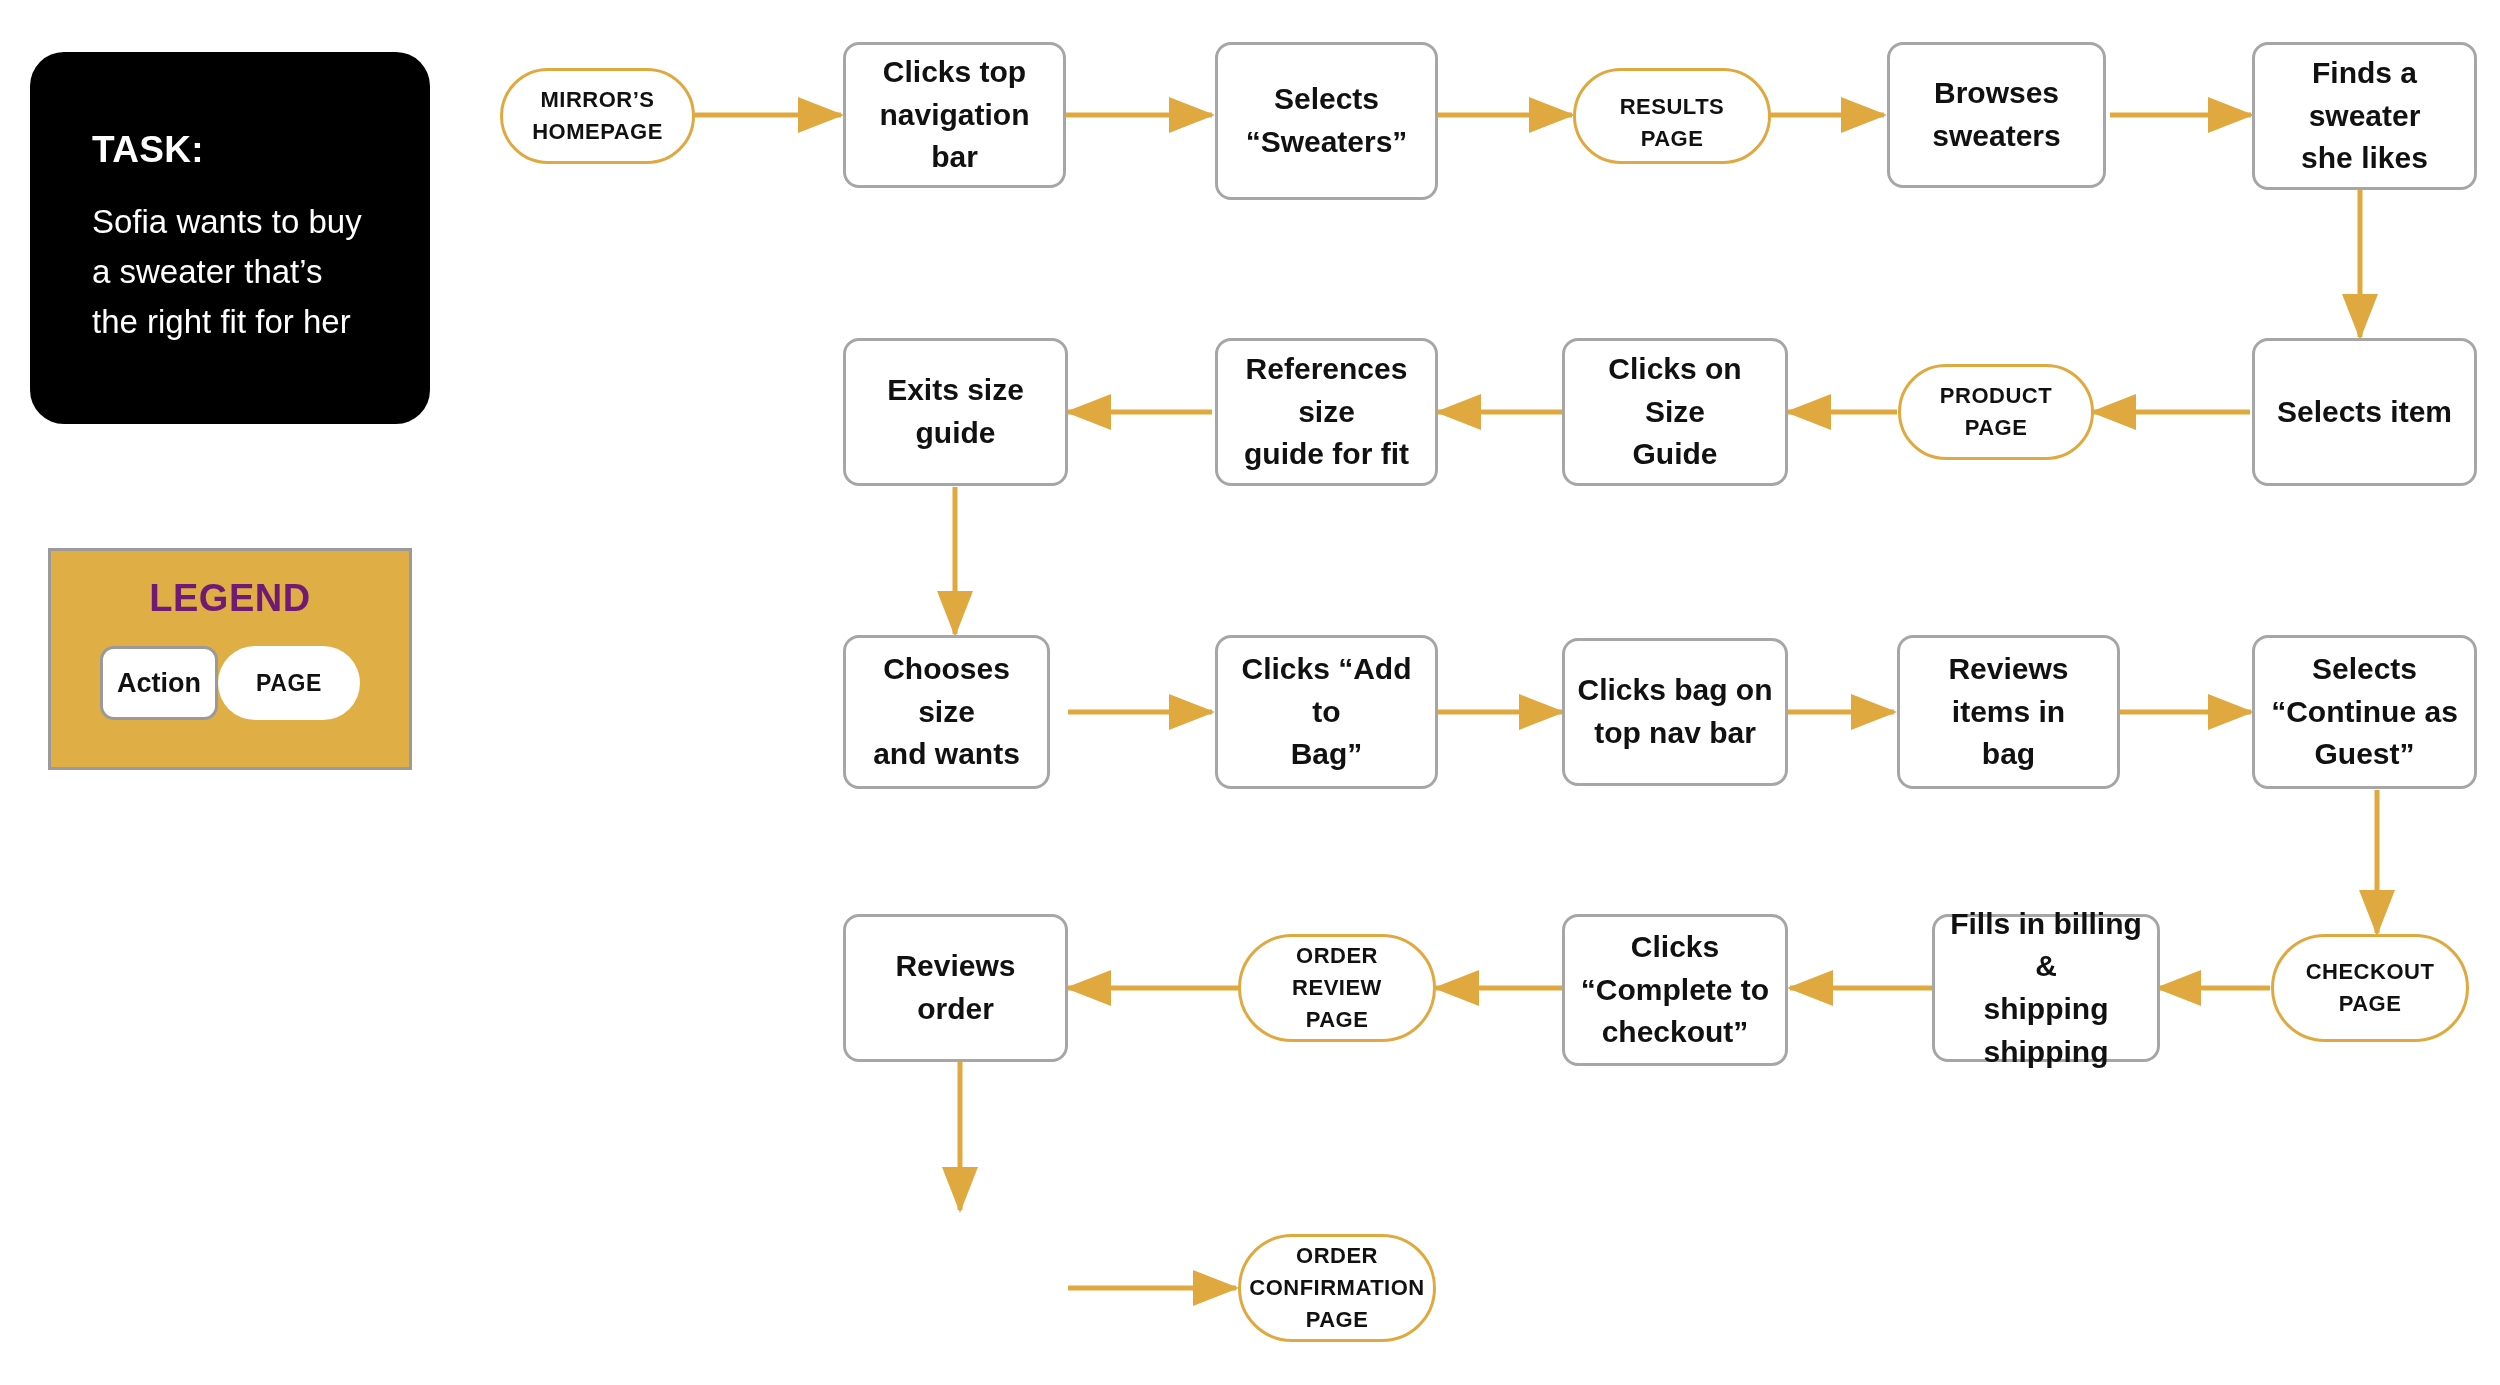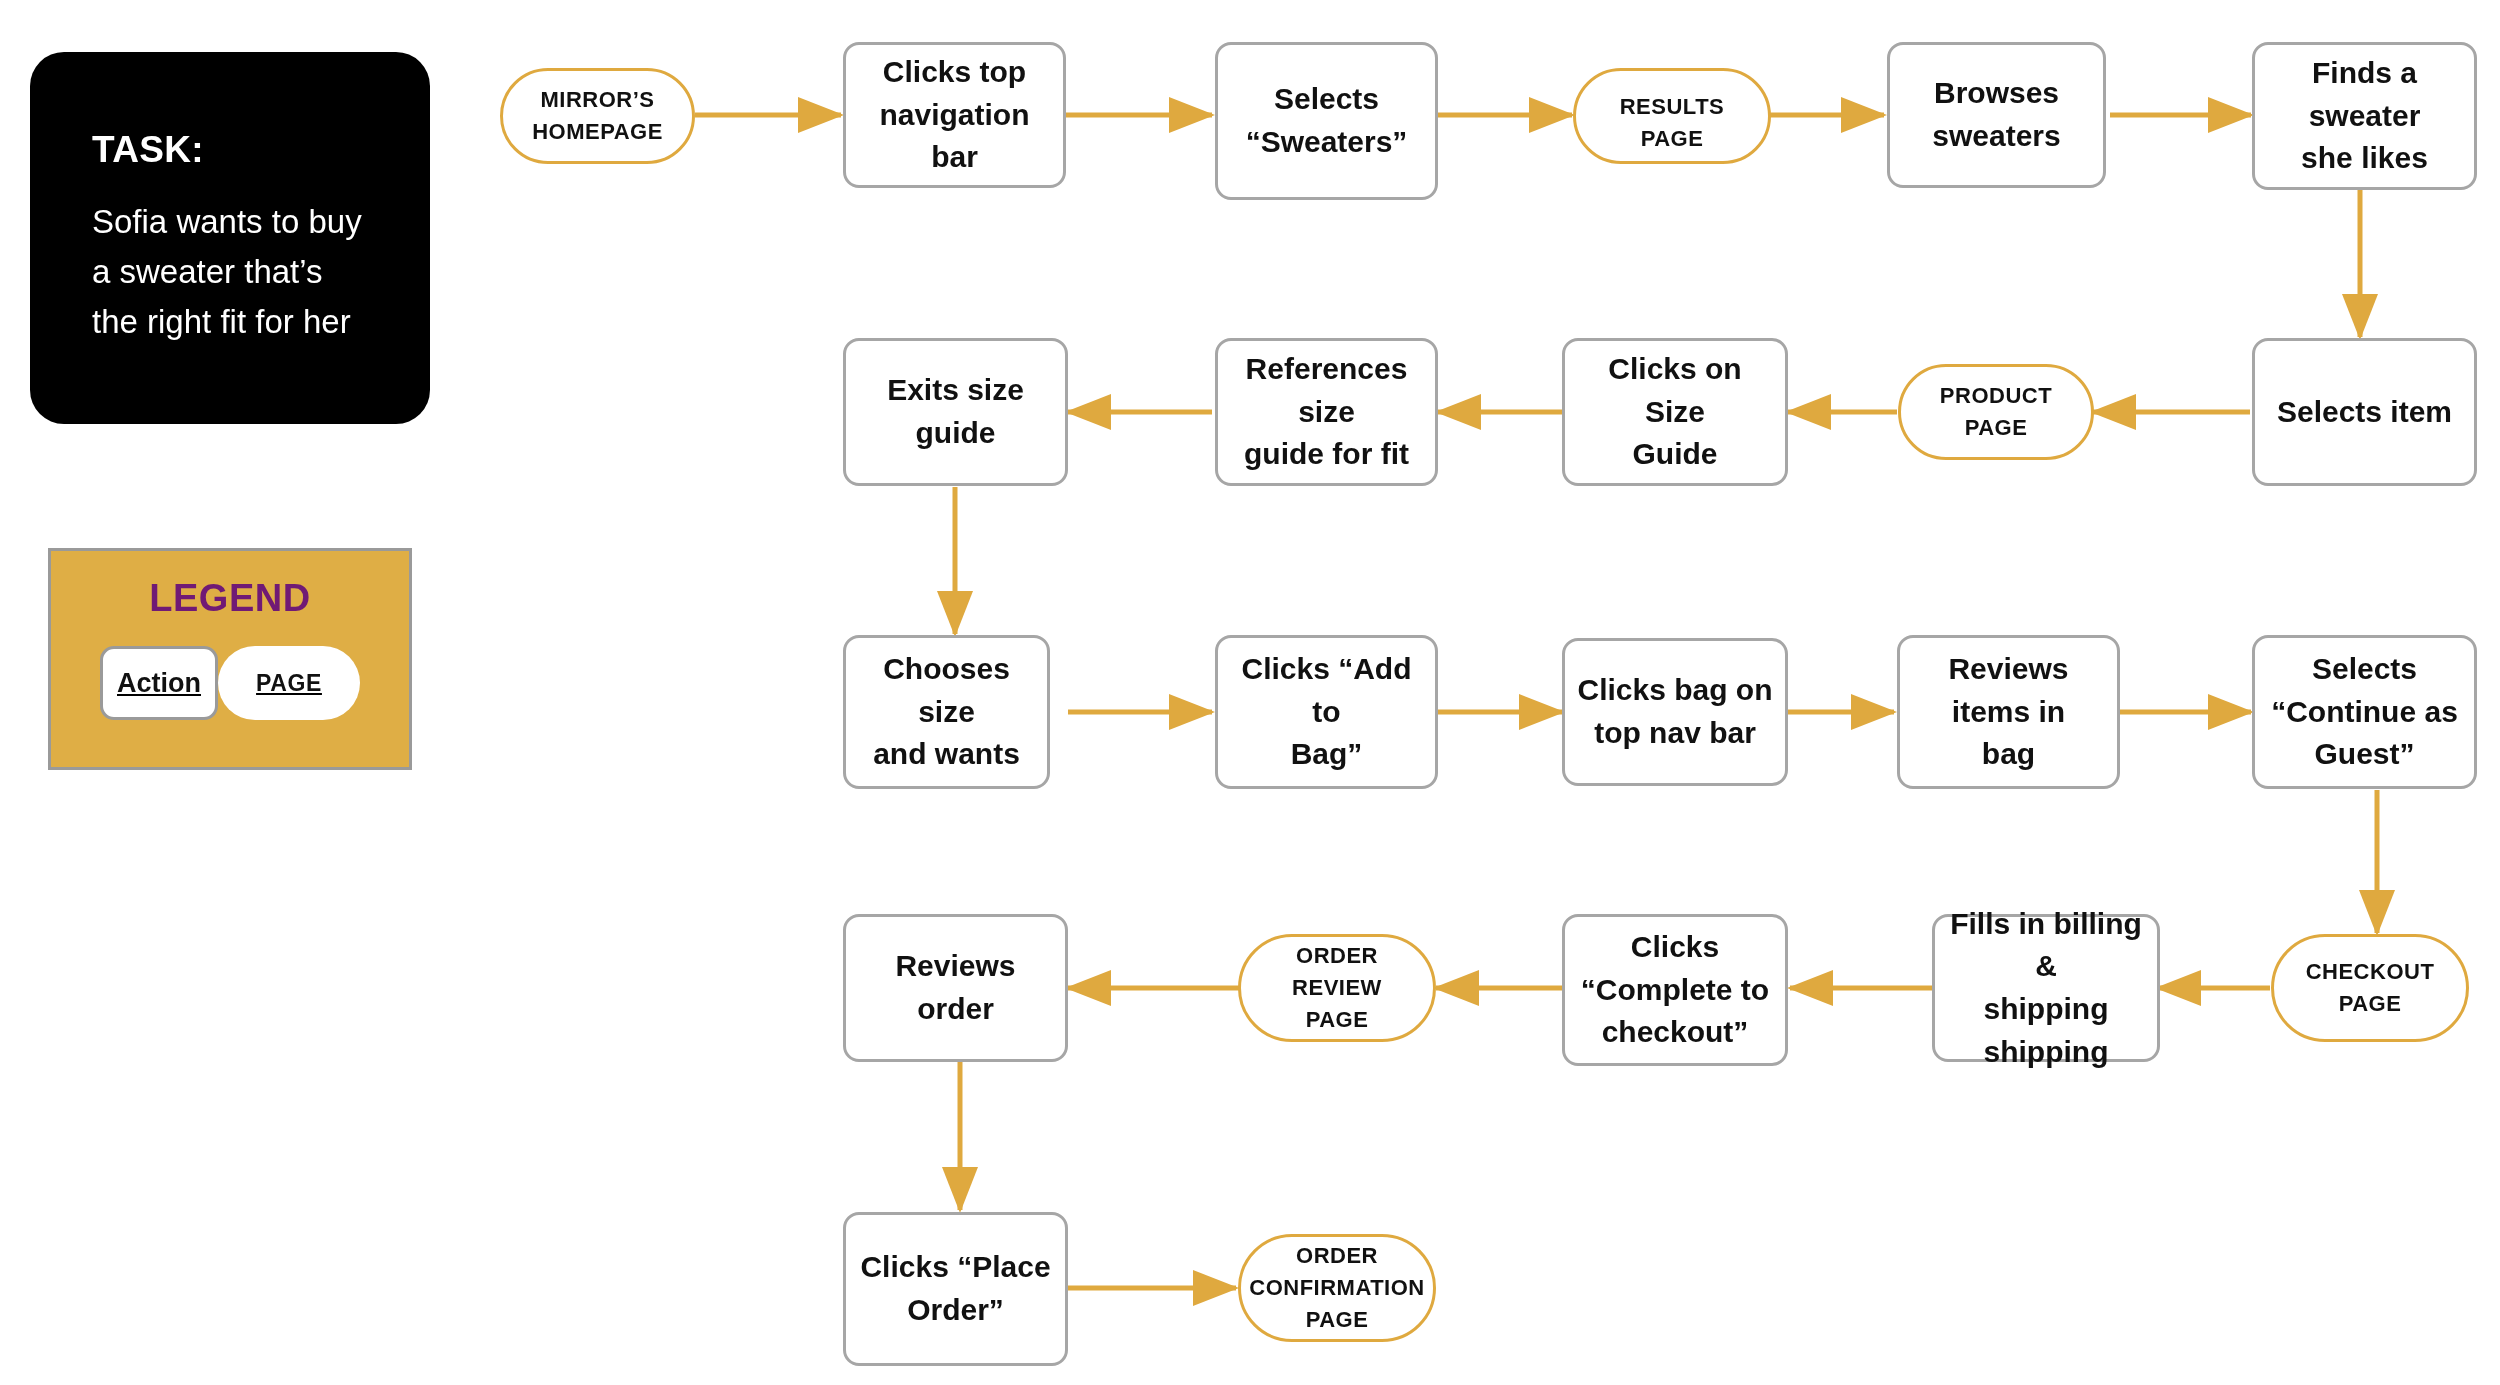--- a/index.html
+++ b/index.html
@@ -58,21 +58,20 @@
   #legend-title {
     font-size: 38px;
     font-weight: bold;
     color: #701a75;
     letter-spacing: 0.5px;
   }
   #legend-chips {
     display: flex;
     align-items: flex-start;
     margin-top: 26px;
-    text-decoration: underline;
   }
   .legend-action {
     width: 118px; height: 74px;
     background: #ffffff;
     border: 3px solid #9a9a9a;
     border-radius: 14px;
     display: flex; align-items: center; justify-content: center;
     font-size: 27px; font-weight: 600; color: #111;
   }
   .legend-page {
@@ -320,26 +319,20 @@
       <div>PAGE</div>
     </div>
   </div>
 
   <div class="node action" style="left:843px; top:914px; width:225px; height:148px;">
     <div>
       <div>Reviews order</div>
     </div>
   </div>
 
-  <div class="node action" style="left:843px; top:1212px; width:225px; height:154px;">
-    <div>
-      <div>Clicks “Place</div>
-      <div>Order”</div>
-    </div>
-  </div>
 
   <div class="node page" style="left:1238px; top:1234px; width:198px; height:108px;">
     <div>
       <div>ORDER</div>
       <div>CONFIRMATION</div>
       <div>PAGE</div>
     </div>
   </div>
 
 </div>

